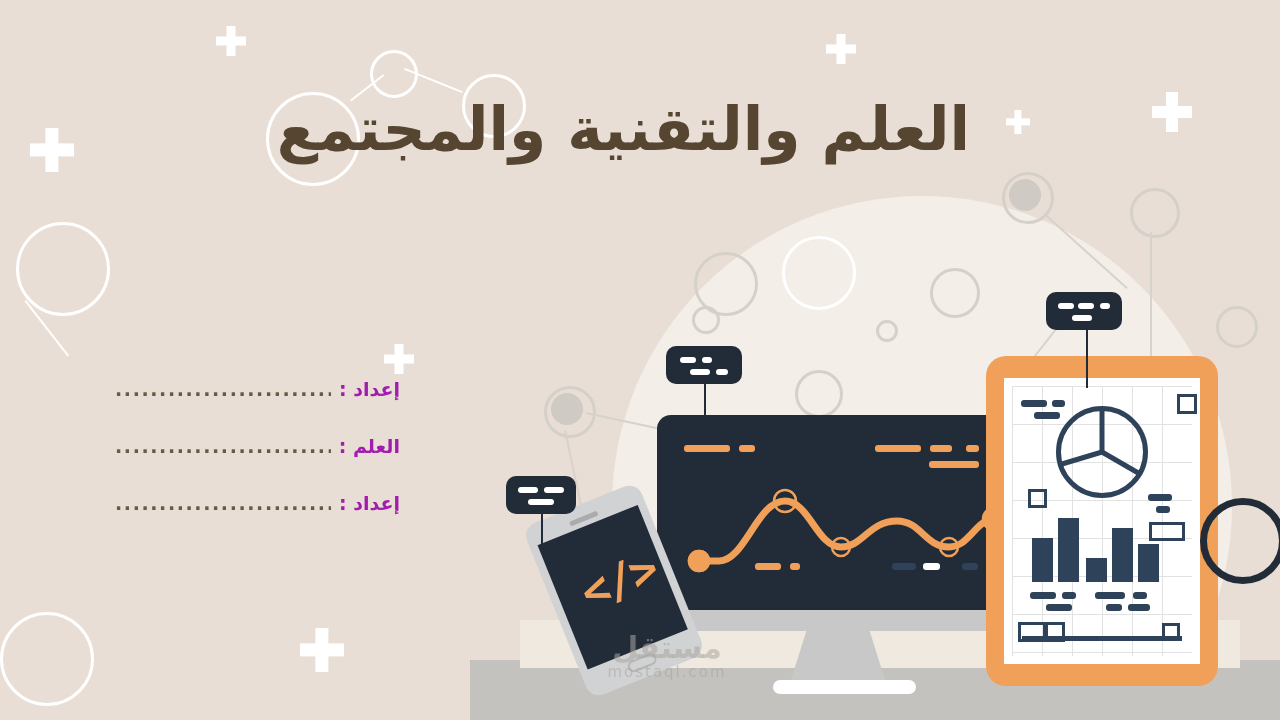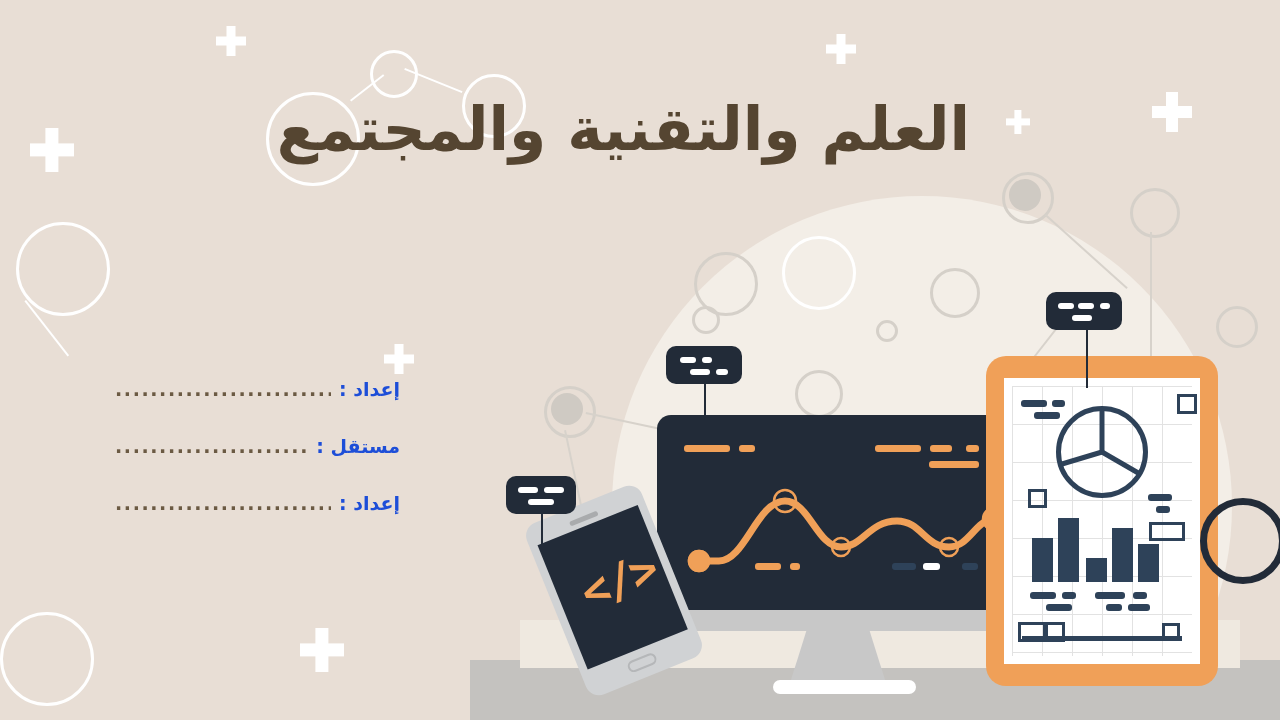--- a/index.html
+++ b/index.html
@@ -106,21 +106,21 @@
     display: flex;
     align-items: baseline;
     justify-content: flex-start;
     margin-bottom: 35px;
     color: #554531;
   }
   .meta-label {
     font-size: 19px;
     font-weight: bold;
     white-space: nowrap;
-    color: #1d4ed8;
+    color: #a21caf;
     flex: 0 0 auto;
   }
   .meta-dots {
     flex: 1 1 auto;
     margin-right: 8px;
     overflow: hidden;
     white-space: nowrap;
     font-size: 19px;
     font-weight: bold;
     letter-spacing: 1.6px;
@@ -368,21 +368,21 @@
   <div class="deco-ring-gray" style="left:1216px; top:306px; width:36px; height:36px;"></div>
 
   <div class="title">العلم والتقنية والمجتمع</div>
 
   <div class="meta">
     <div class="meta-row">
       <span class="meta-label">إعداد :</span>
       <span class="meta-dots">.............................</span>
     </div>
     <div class="meta-row">
-      <span class="meta-label">مستقل :</span>
+      <span class="meta-label">العلم :</span>
       <span class="meta-dots">.............................</span>
     </div>
     <div class="meta-row">
       <span class="meta-label">إعداد :</span>
       <span class="meta-dots">.............................</span>
     </div>
   </div>
 
   <div class="illus">
 
@@ -488,15 +488,19 @@
       <div class="dash dash-white" style="left:50px; top:23px; width:12px;"></div>
     </div>
 
     <div class="bubble" style="left:1046px; top:292px; width:76px; height:38px;">
       <div class="dash dash-white" style="left:12px; top:11px; width:16px;"></div>
       <div class="dash dash-white" style="left:32px; top:11px; width:16px;"></div>
       <div class="dash dash-white" style="left:54px; top:11px; width:10px;"></div>
       <div class="dash dash-white" style="left:26px; top:23px; width:20px;"></div>
     </div>
 
+    <div class="watermark">
+      <span>مستقل</span>
+      <span class="wm-sub">mostaql.com</span>
+    </div>
 
   </div>
 </div>
 
 </body></html>

